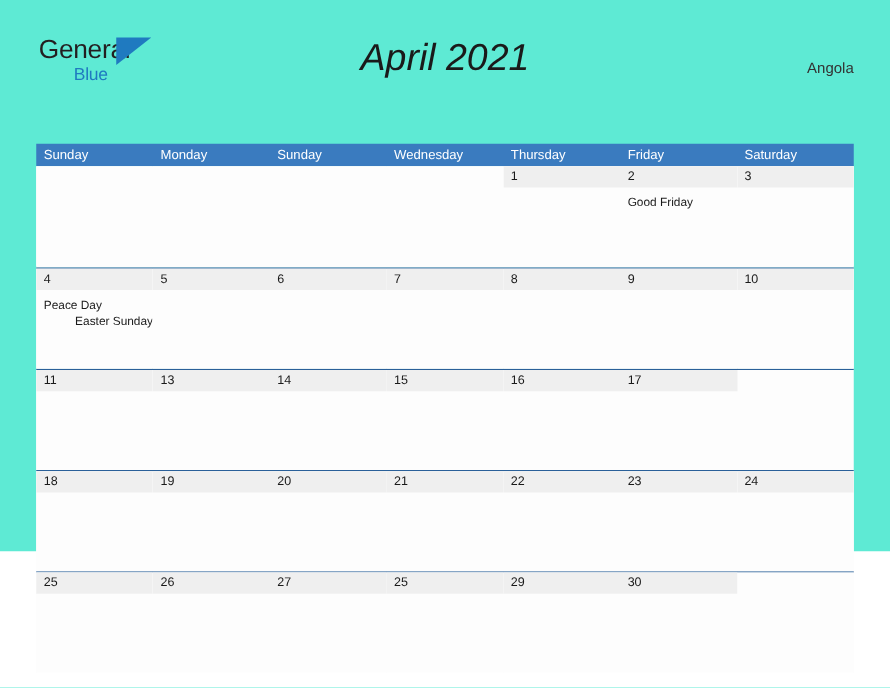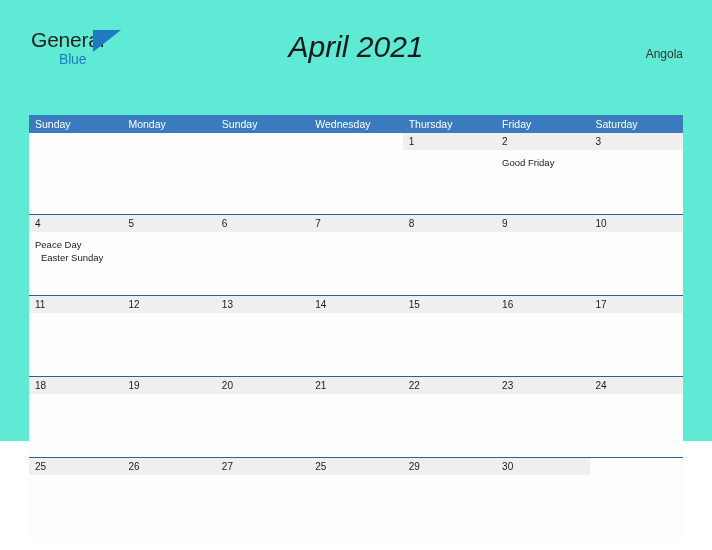--- a/index.html
+++ b/index.html
@@ -157,21 +157,21 @@
     width: 93.43px;
   }
   .event {
     font-size: 9.5px;
     line-height: 13px;
     color: #1a1a1a;
     padding-left: 6px;
     white-space: nowrap;
     overflow: hidden;
   }
-  .event.indent { padding-left: 12px; }
+  .event.indent { padding-left: 12px; text-align: right; }
 </style>
 </head>
 <body>
 
 <div class="page">
 
   <div class="header">
 
     <div class="logo">
       <span class="logo-general">General</span>
@@ -263,24 +263,20 @@
             <div class="daynum">10</div>
           </div>
         </div>
         <div class="week-row">
           <div class="day-cell">
             <div class="band"></div>
             <div class="daynum">11</div>
           </div>
           <div class="day-cell">
             <div class="band"></div>
-            <div class="daynum">12</div>
-          </div>
-          <div class="day-cell">
-            <div class="band"></div>
             <div class="daynum">13</div>
           </div>
           <div class="day-cell">
             <div class="band"></div>
             <div class="daynum">14</div>
           </div>
           <div class="day-cell">
             <div class="band"></div>
             <div class="daynum">15</div>
           </div>

